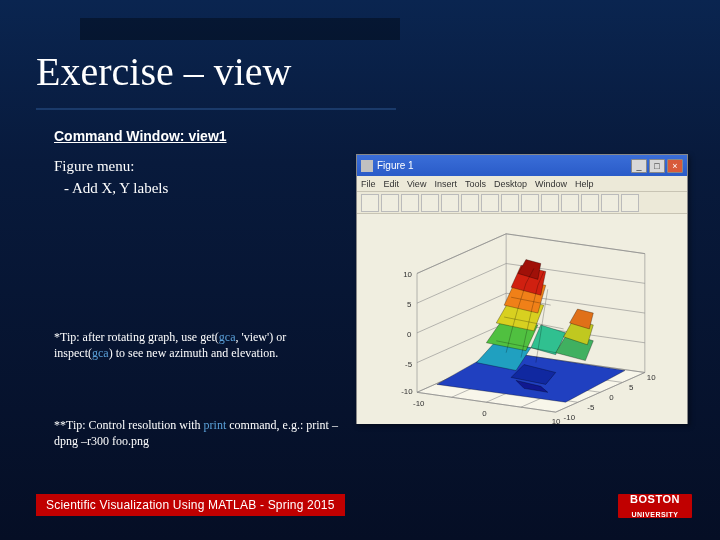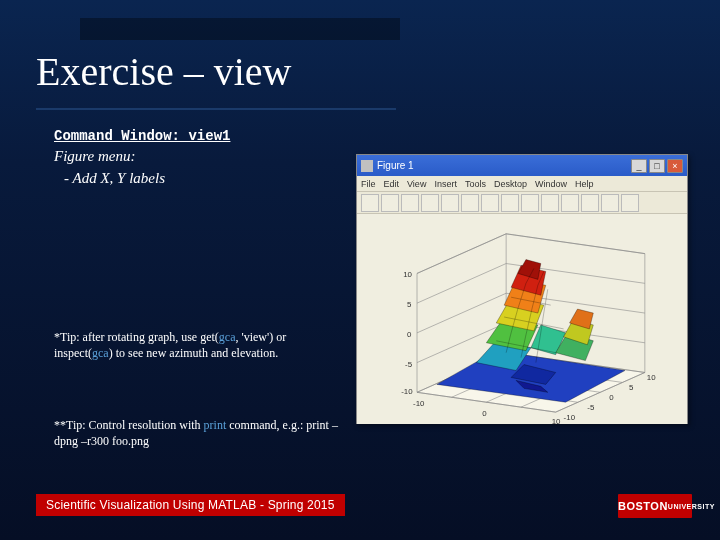--- a/index.html
+++ b/index.html
@@ -37,33 +37,32 @@
     height: 2px;
     background: #1a3a6a;
   }
   .subtitle {
     position: absolute;
     top: 128px;
     left: 54px;
     font-size: 14px;
     font-weight: bold;
     text-decoration: underline;
-    font-family: Liberation Mono, monospace;
+    font-family: Liberation Sans, sans-serif;
     color: #fff;
   }
   .body-left {
     position: absolute;
-    top: 146px;
+    top: 156px;
     left: 54px;
     width: 300px;
     color: #fff;
     font-size: 15px;
     line-height: 1.35;
     font-family: 'Times New Roman', serif;
-    font-style: italic;
   }
   .body-left .fig { margin-bottom: 2px; }
   .body-left .bullet { margin-left: 10px; }
   .tip1 {
     position: absolute;
     top: 330px;
     left: 54px;
     width: 280px;
     font-size: 12px;
     line-height: 1.3;
@@ -96,21 +95,21 @@
     bottom: 22px;
     right: 28px;
     width: 74px;
     height: 24px;
     background: #c00000;
     color: #fff;
     font-size: 8px;
     font-weight: bold;
     font-family: Arial, sans-serif;
     display: flex;
-    flex-direction: row;
+    flex-direction: column;
     align-items: center;
     justify-content: space-between;
     line-height: 1;
     border-radius: 1px;
     margin-top: 9px;
   }
   .logo .b { font-size: 11px; letter-spacing: 0.5px; }
   .logo .u { font-size: 7px; letter-spacing: 0.5px; }
 
   

